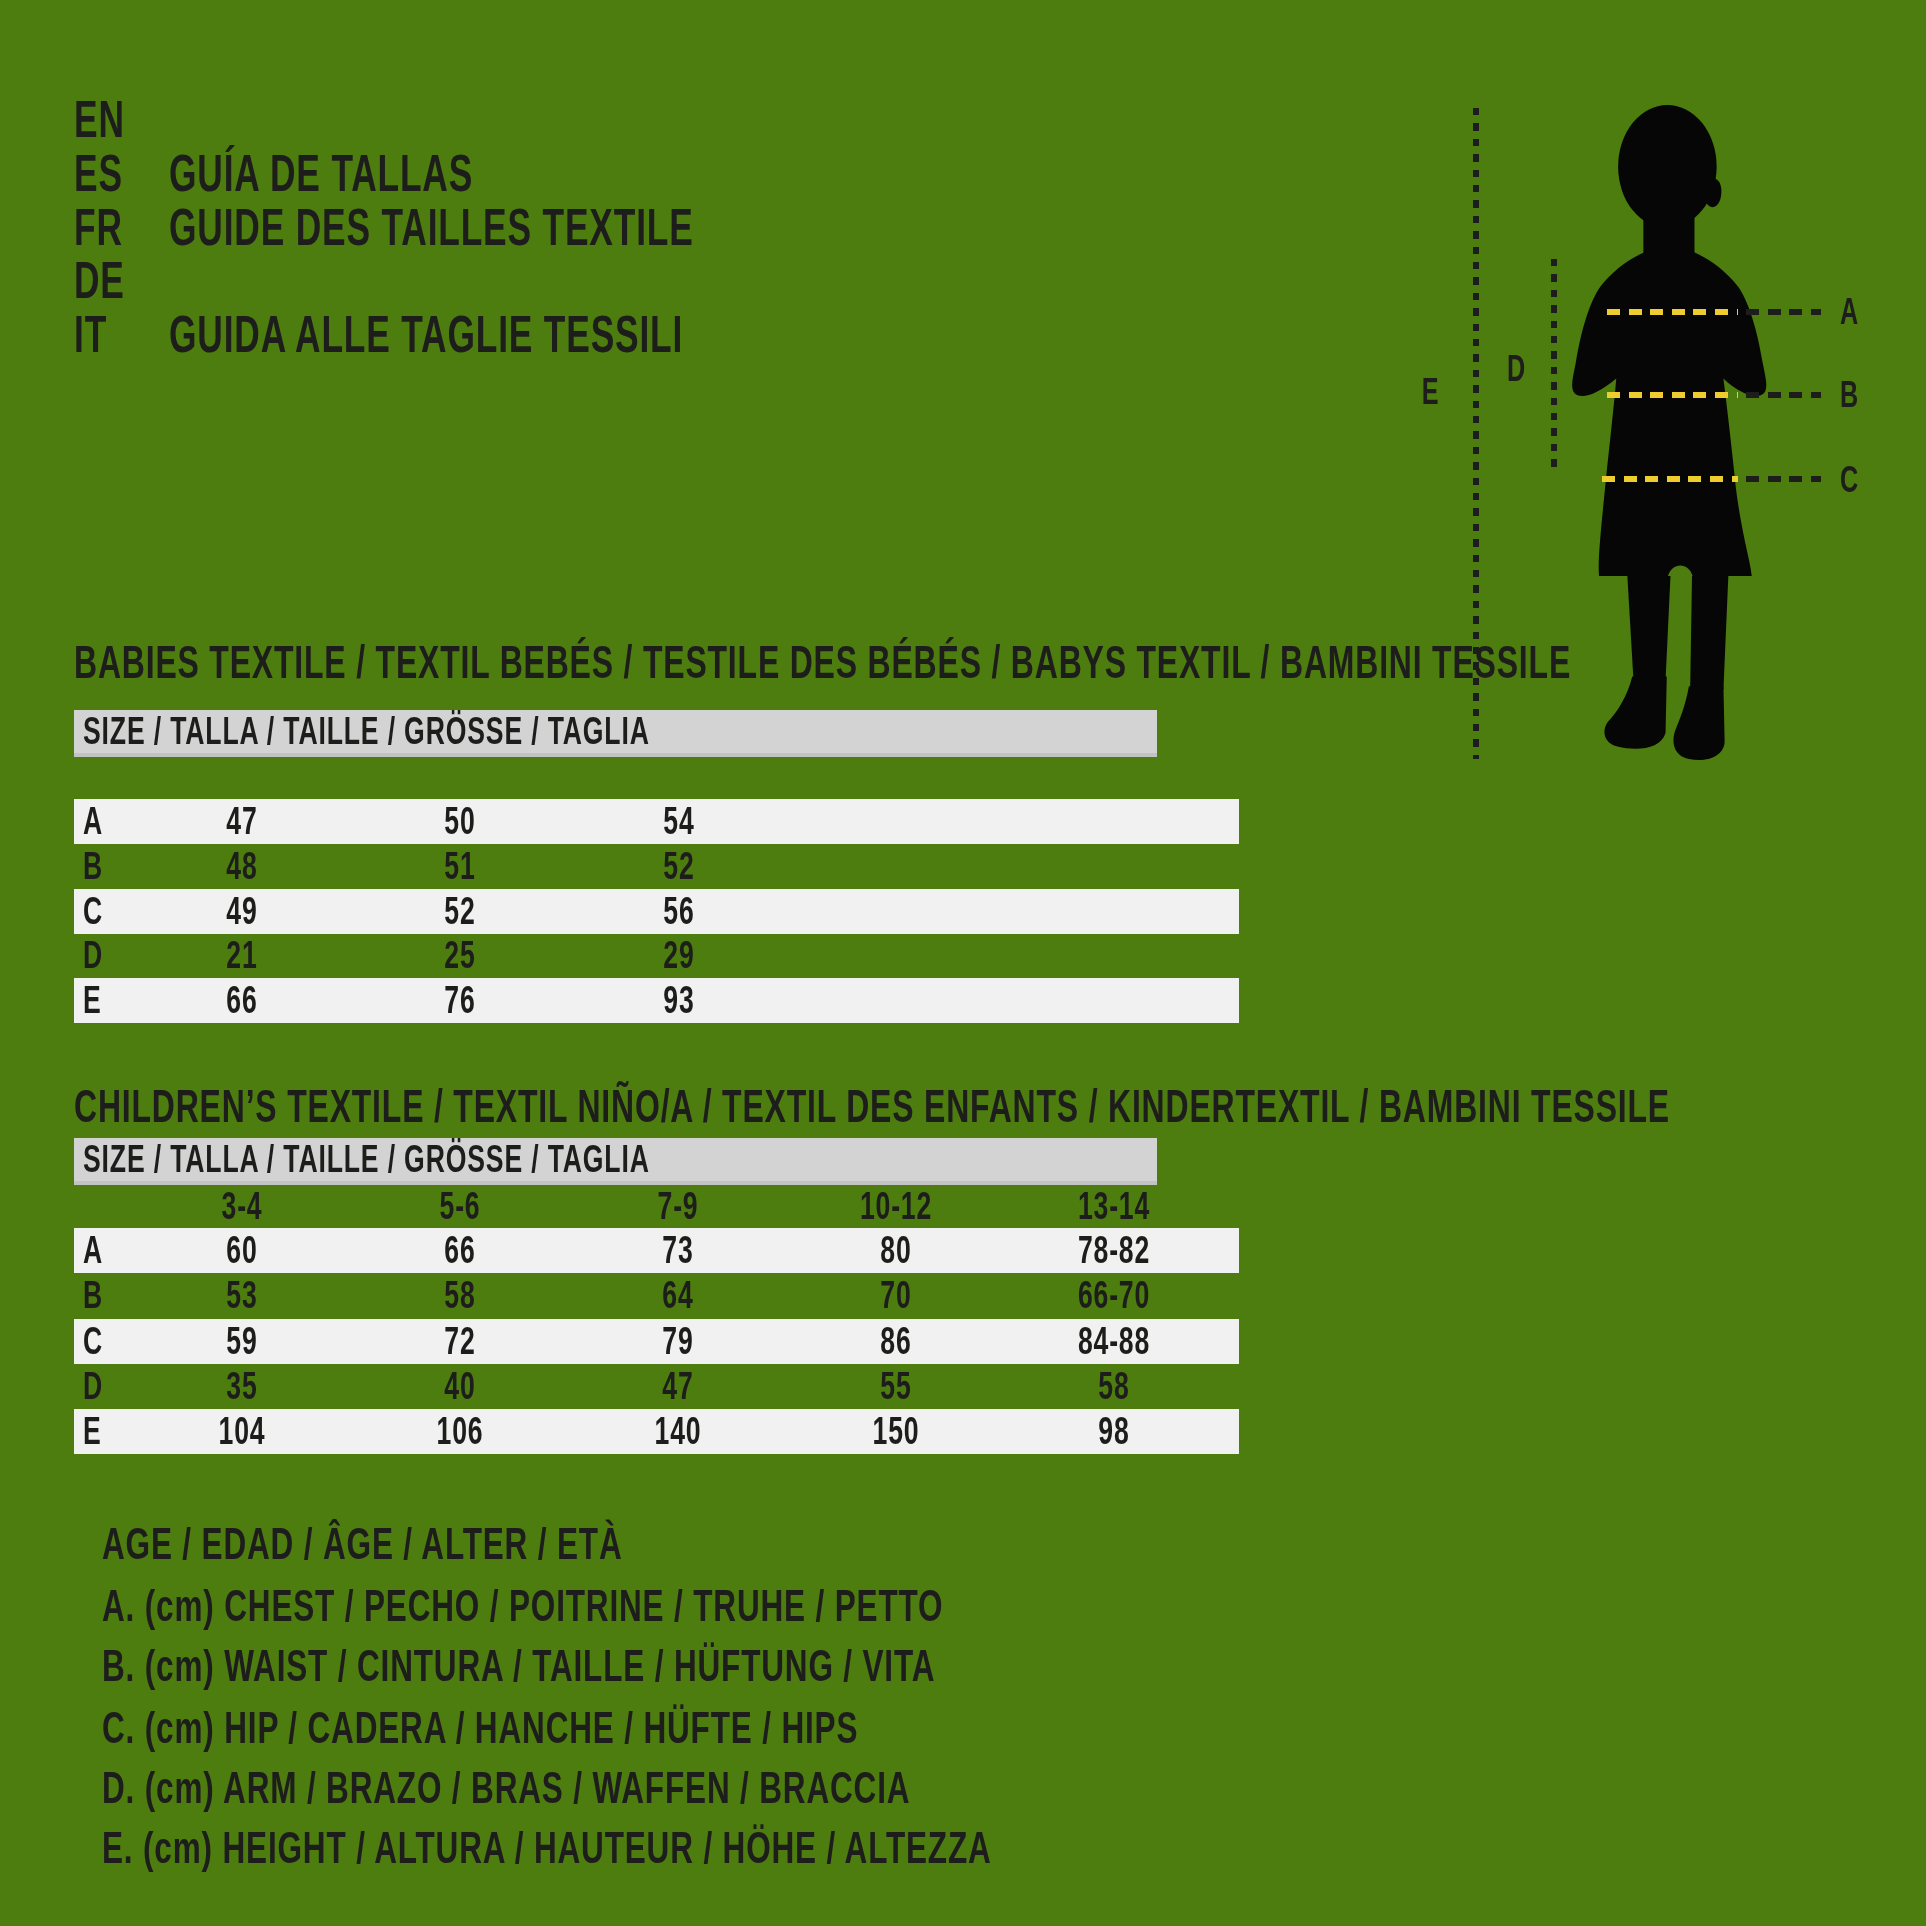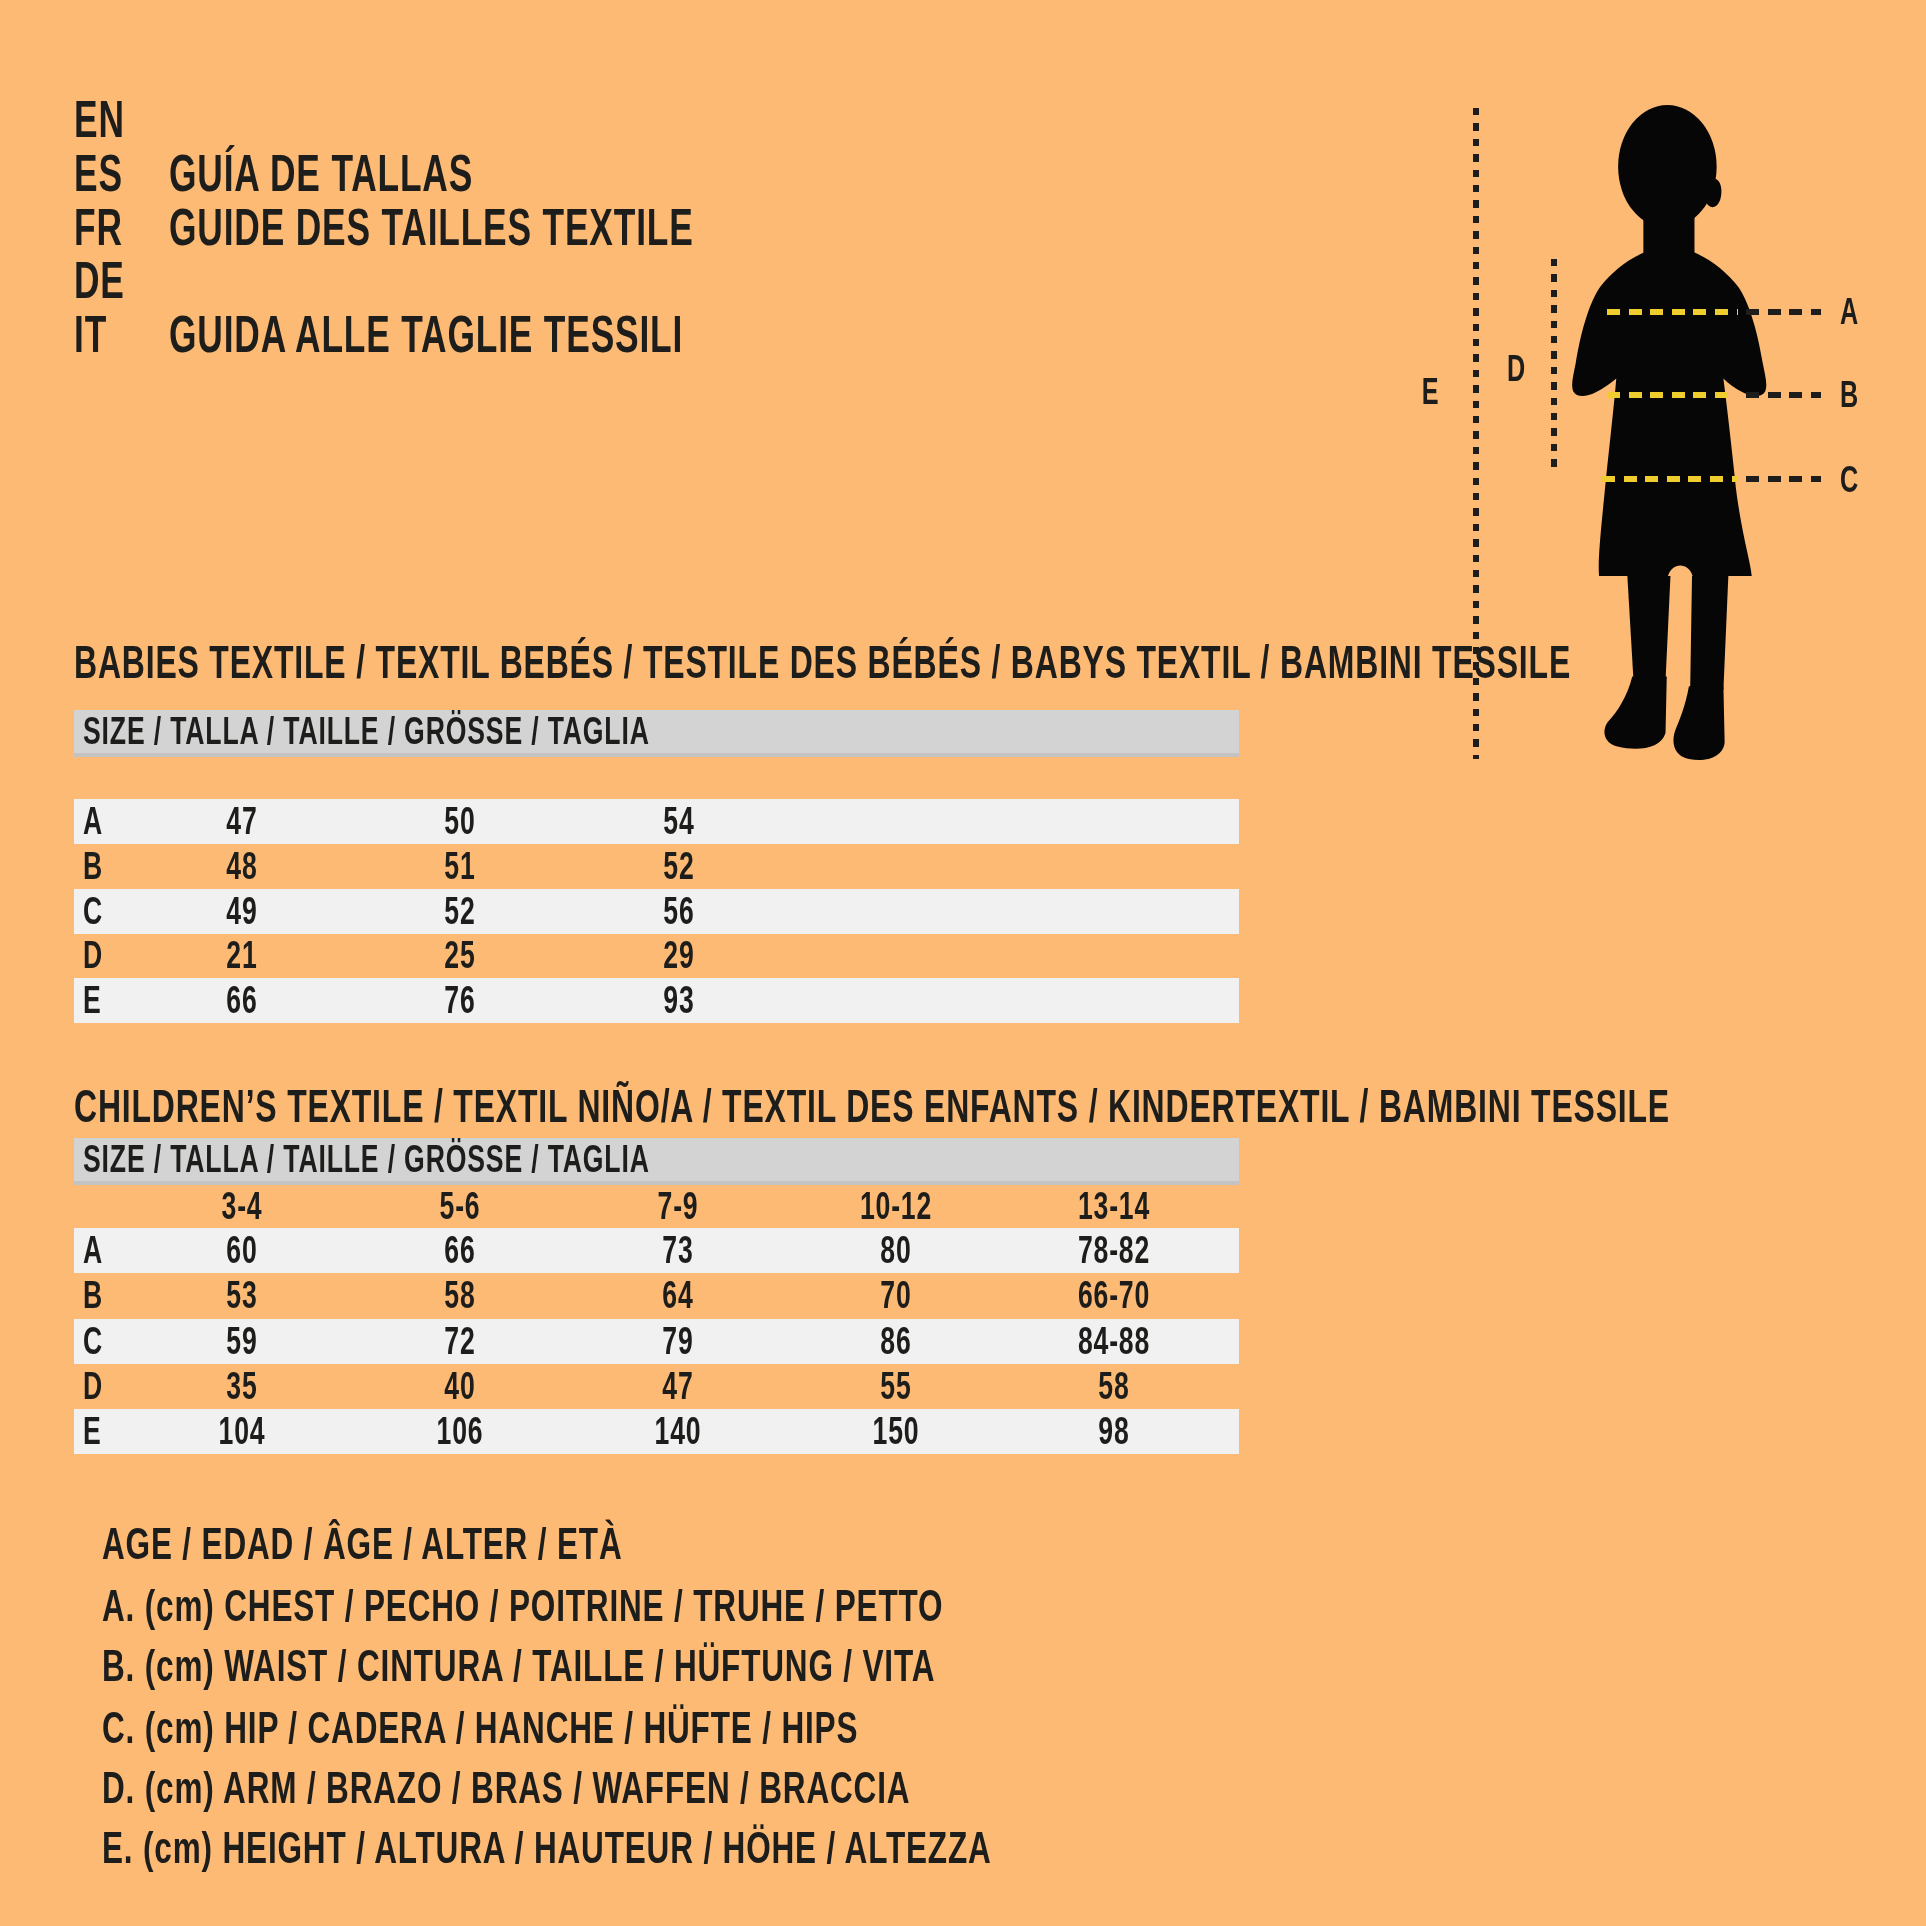--- a/index.html
+++ b/index.html
@@ -1,18 +1,18 @@
 <!DOCTYPE html>
 <html style="font-size:10px"><head>
 <meta charset="utf-8">
 <style>
   html,body { margin:0; padding:0; background:#ffffff; }
   .page {
     position:relative; width:1926px; height:1926px;
-    background:#fdba74; overflow:hidden;
+    background:#4d7c0f; overflow:hidden;
     font-family:"Liberation Sans","DejaVu Sans",sans-serif;
     color:#1d1d1b; font-weight:bold;
   }
   
   .sx { display:inline-block; white-space:nowrap; transform-origin:0 50%; letter-spacing:1.2px; }
   .s68 { transform:scaleX(.68); }
   .s70 { transform:scaleX(.70); }
   .abs { position:absolute; }
 
   
@@ -24,21 +24,21 @@
   .vdots { position:absolute; width:5.5px;
     background-image:repeating-linear-gradient(180deg,#1d1d1b 0 7.4px,transparent 7.4px 15.4px); }
   .hdash { position:absolute; height:5.5px;
     background-image:repeating-linear-gradient(90deg,var(--dc) 0 13px,transparent 13px 21.6px); z-index:3; }
   .fig-label { position:absolute; width:43px; height:37px; line-height:37px; font-size:36px; text-align:center; }
 
   
   .section-title { position:absolute; left:74px; height:39px; line-height:39px; font-size:47px; }
 
   
-  .band { position:absolute; left:74px; width:1165px; height:43px; line-height:43px;
+  .band { position:absolute; left:74px; width:1083px; height:43px; line-height:43px;
     background:#d3d3d3; border-bottom:4.3px solid #c3c3c3; font-size:38px; }
   .band .sx { margin-left:8.6px; }
   .thead-row, .trow { position:absolute; left:74px; width:1165px; }
   .thead-row { height:37px; line-height:37px; font-size:38px; }
   .trow { height:45px; line-height:45px; font-size:38px; }
   .trow.shade { background:#f1f1f1; }
   .rowletter { position:absolute; left:9.2px; top:0; }
   .cellv { position:absolute; top:0; transform:translateX(-50%) scaleX(.7); white-space:nowrap; letter-spacing:1.2px; }
 
   

